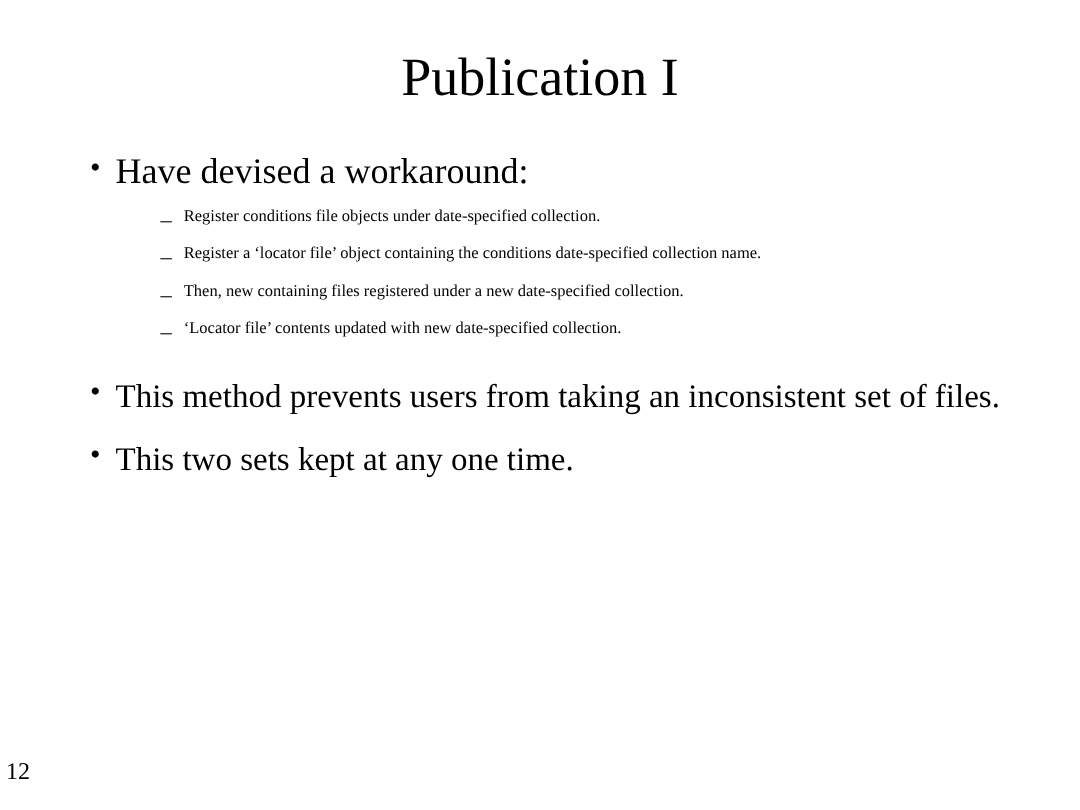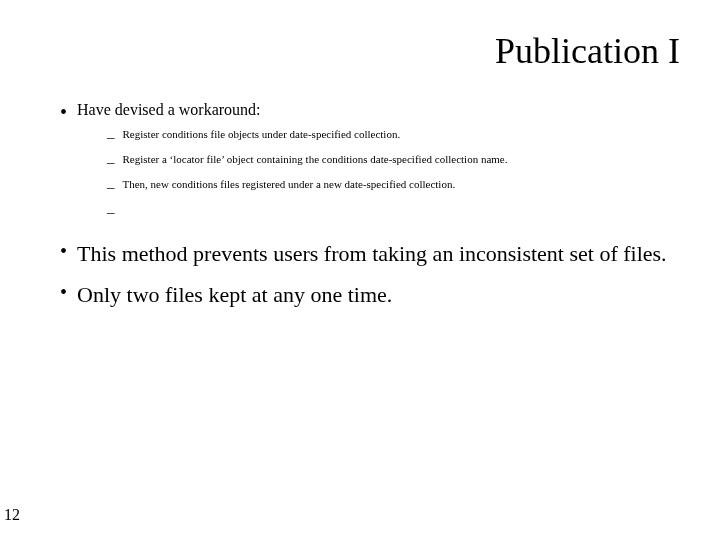--- a/index.html
+++ b/index.html
@@ -19,21 +19,21 @@
     }
 
     .slide-container {
       width: 720px;
       height: 540px;
       padding: 20px 40px 20px 40px;
       position: relative;
     }
 
     .slide-title {
-      text-align: right;
+      text-align: center;
       font-size: 36px;
       font-weight: normal;
       margin-bottom: 28px;
       margin-top: 10px;
       font-family: Georgia, 'Times New Roman', serif;
     }
 
     .content-area {
       padding-left: 20px;
     }
@@ -45,21 +45,21 @@
     }
 
     .bullet-symbol {
       font-size: 20px;
       margin-right: 10px;
       margin-top: 1px;
       flex-shrink: 0;
     }
 
     .bullet-text {
-      font-size: 16px;
+      font-size: 24px;
       line-height: 1.3;
     }
 
     .sub-bullets {
       margin-left: 30px;
       margin-top: 6px;
       margin-bottom: 4px;
     }
 
     .sub-bullet-item {
@@ -109,35 +109,36 @@
           <div class="sub-bullet-item">
             <span class="sub-bullet-symbol">–</span>
             <span class="sub-bullet-text">Register conditions file objects under date-specified collection.</span>
           </div>
           <div class="sub-bullet-item">
             <span class="sub-bullet-symbol">–</span>
             <span class="sub-bullet-text">Register a ‘locator file’ object containing the conditions date-specified collection name.</span>
           </div>
           <div class="sub-bullet-item">
             <span class="sub-bullet-symbol">–</span>
-            <span class="sub-bullet-text">Then, new conditions files registered under a new date-specified collection.</span>
+            <span class="sub-bullet-text">Then, new containing files registered under a new date-specified collection.</span>
           </div>
           <div class="sub-bullet-item">
             <span class="sub-bullet-symbol">–</span>
+            <span class="sub-bullet-text">‘Locator file’ contents updated with new date-specified collection.</span>
           </div>
         </div>
       </div>
     </div>
 
     <div class="bullet-item">
       <span class="bullet-symbol">•</span>
       <span class="large-bullet-text">This method prevents users from taking an inconsistent set of files.</span>
     </div>
 
     <div class="bullet-item">
       <span class="bullet-symbol">•</span>
-      <span class="large-bullet-text">Only two files kept at any one time.</span>
+      <span class="large-bullet-text">This two sets kept at any one time.</span>
     </div>
 
   </div>
 
   <div class="page-number">12</div>
 </div>
 
 </body></html>

